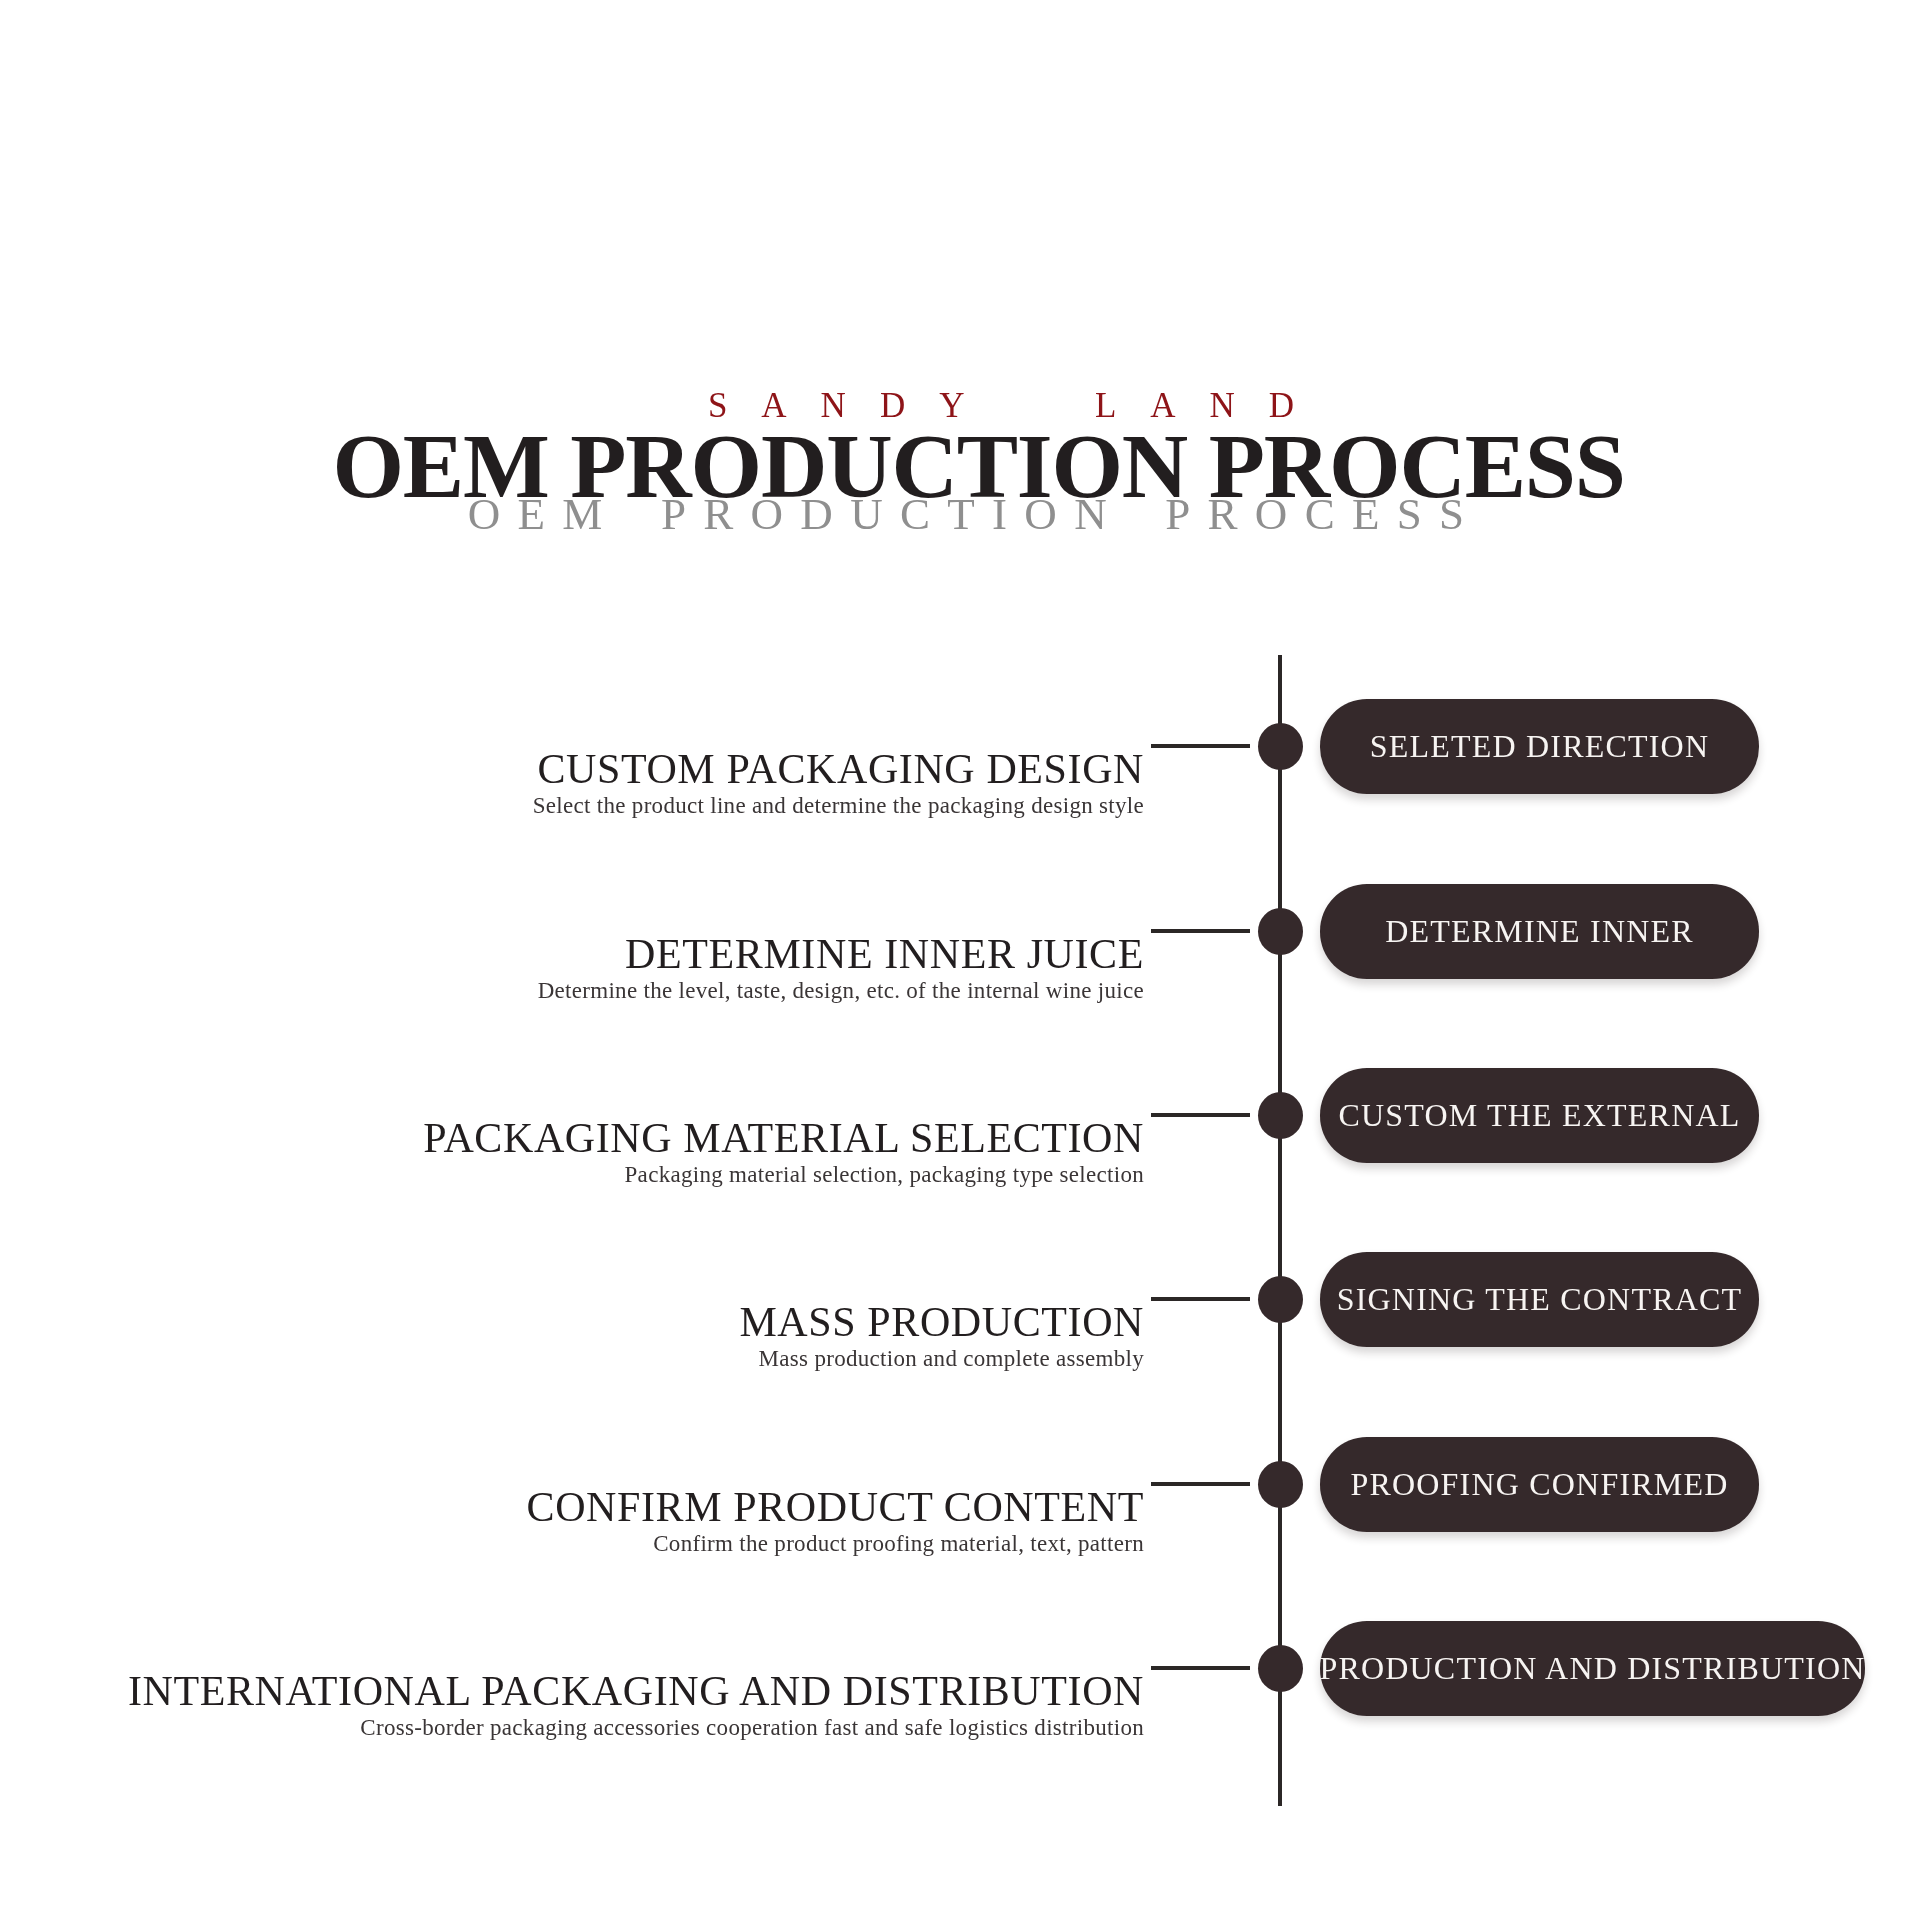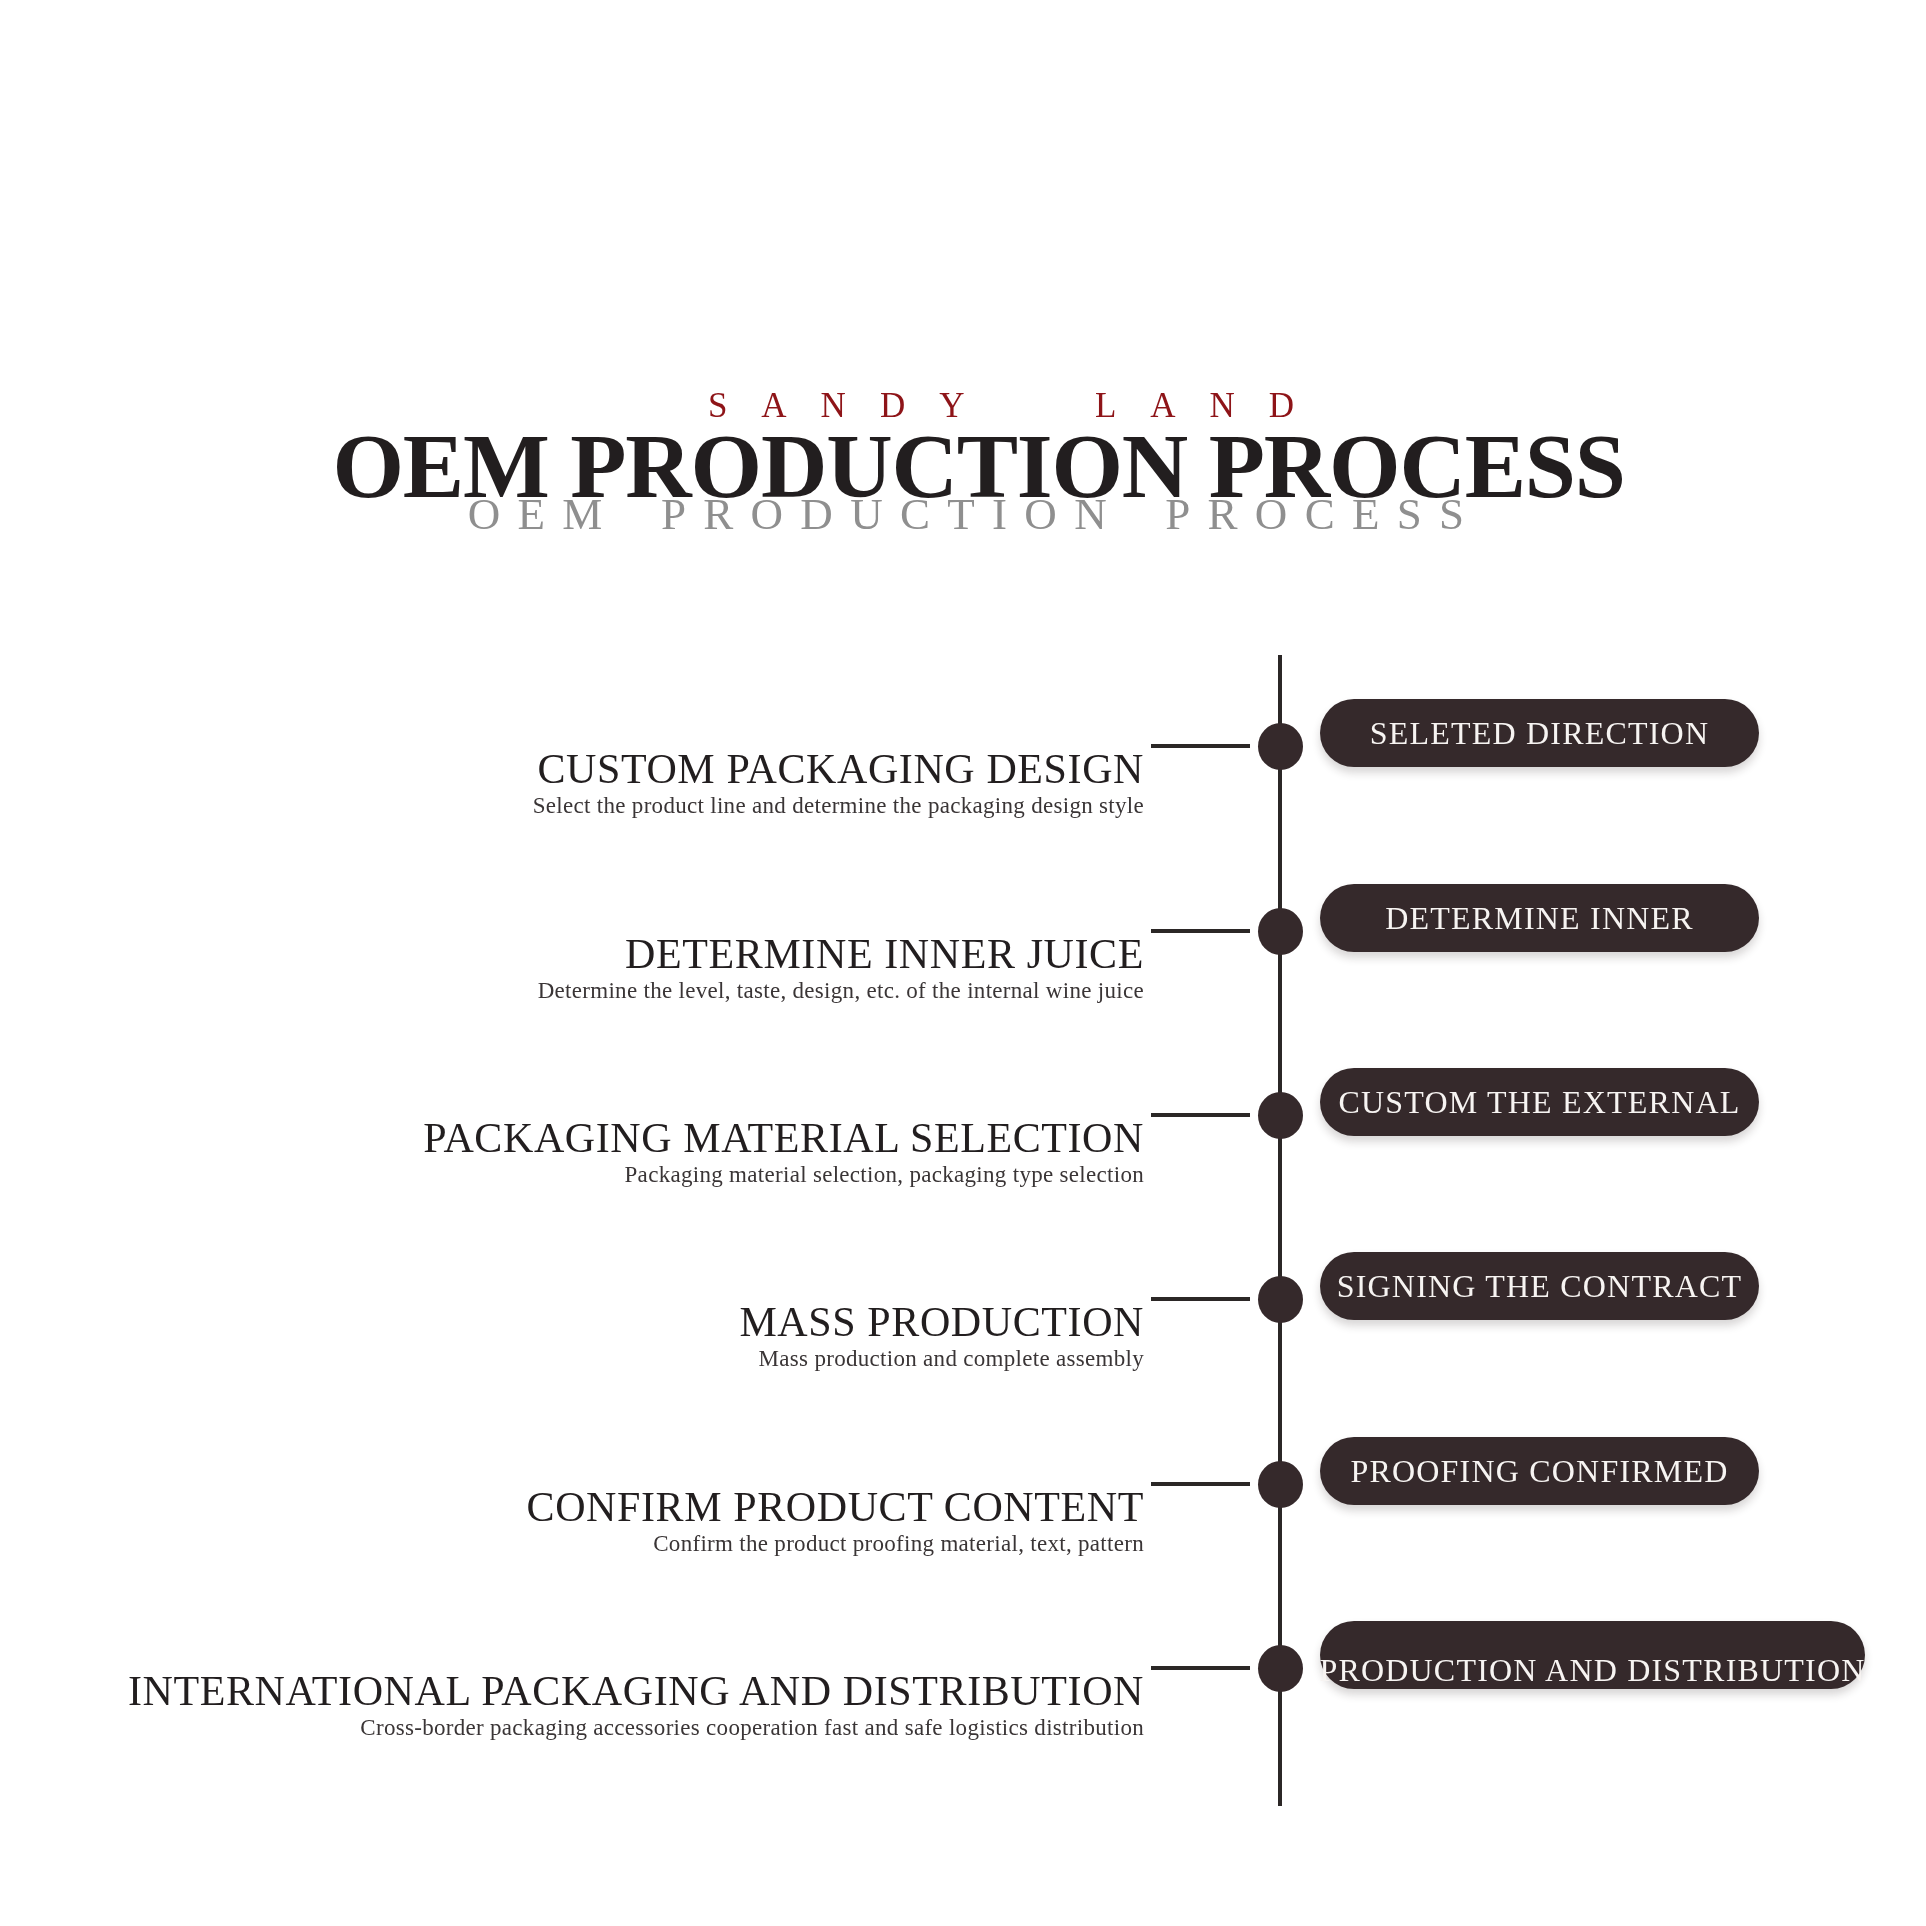--- a/index.html
+++ b/index.html
@@ -68,26 +68,26 @@
     width:99px;height:4px;
     background:var(--timeline_line);
   }
   .node-dot{
     position:absolute;left:1258px;top:-23px;
     width:45px;height:47px;border-radius:50%;
     background:var(--node_fill);
   }
   .pill{
     position:absolute;left:1320px;top:-47px;
-    width:439px;height:68px;border-radius:47px;
+    width:439px;height:95px;border-radius:47px;
     background:var(--pill_fill);
     display:flex;align-items:center;justify-content:center;
     box-shadow:0 5.8px 8px rgba(40,30,30,0.18);
   }
-  .row-6 .pill{width:545px;align-items:flex-end;}
+  .row-6 .pill{width:545px;}
   .pill-label{
     font-size:32px;letter-spacing:1.2px;white-space:nowrap;
     color:var(--pill_text);
   }
 </style>
 </head>
 <body>
 
 <div class="brand-overlay">SANDY LAND</div>
 <h1 class="main-title">OEM PRODUCTION PROCESS</h1>

